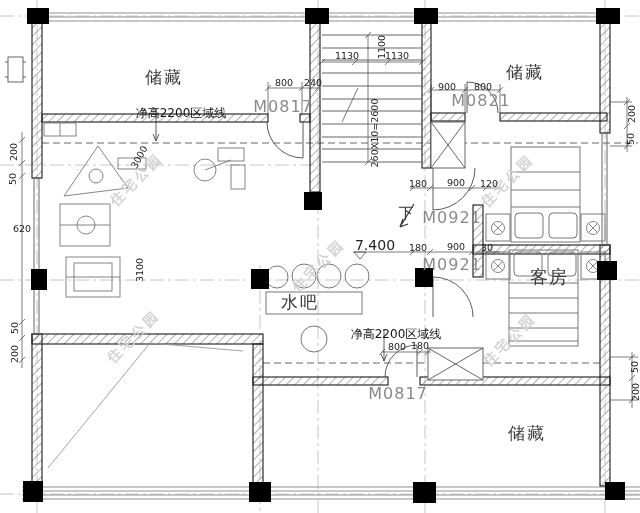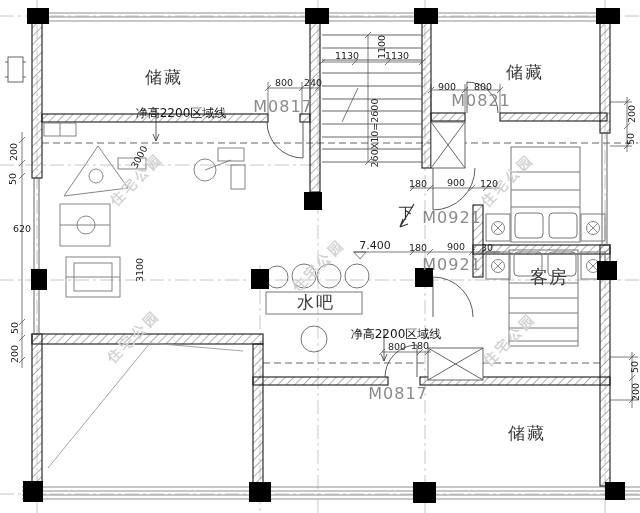--- a/index.html
+++ b/index.html
@@ -208,33 +208,33 @@
 
 <div class="wm" style="left:137px;top:180px">住宅公园</div>
 <div class="wm" style="left:319px;top:266px">住宅公园</div>
 <div class="wm" style="left:508px;top:181px">住宅公园</div>
 <div class="wm" style="left:510px;top:340px">住宅公园</div>
 <div class="wm" style="left:134px;top:337px">住宅公园</div>
 
 <div class="lbl room" style="left:164px;top:77px">储藏</div>
 <div class="lbl room" style="left:525px;top:72px">储藏</div>
 <div class="lbl room" style="left:527px;top:433px">储藏</div>
-<div class="lbl room" style="left:316px;top:302px">水吧</div>
+<div class="lbl room" style="left:300px;top:302px">水吧</div>
 <div class="lbl room-sm" style="left:549px;top:277px">客房</div>
 <div class="lbl" style="left:406px;top:213px;font-size:15px;color:#333">下</div>
 
 <div class="lbl door" style="left:283px;top:106px">M0817</div>
 <div class="lbl door" style="left:481px;top:100px">M0821</div>
 <div class="lbl door" style="left:452px;top:217px">M0921</div>
 <div class="lbl door" style="left:452px;top:264px">M0921</div>
 <div class="lbl door" style="left:398px;top:393px">M0817</div>
 
 <div class="lbl note" style="left:181px;top:101px">净高2200区域线</div>
 <div class="lbl note" style="left:396px;top:322px">净高2200区域线</div>
-<div class="lbl dim" style="left:375px;top:245px;font-size:11px">7.400</div>
+<div class="lbl dim" style="left:375px;top:245px;font-size:14px">7.400</div>
 
 <div class="lbl dim" style="left:284px;top:82px">800</div>
 <div class="lbl dim" style="left:313px;top:82px">240</div>
 <div class="lbl dim" style="left:347px;top:55px">1130</div>
 <div class="lbl dim rot" style="left:381px;top:47px">1100</div>
 <div class="lbl dim" style="left:397px;top:55px">1130</div>
 <div class="lbl dim rot" style="left:374px;top:133px">260X10=2600</div>
 <div class="lbl dim" style="left:447px;top:86px">900</div>
 <div class="lbl dim" style="left:483px;top:86px">800</div>
 <div class="lbl dim" style="left:418px;top:183px">180</div>

